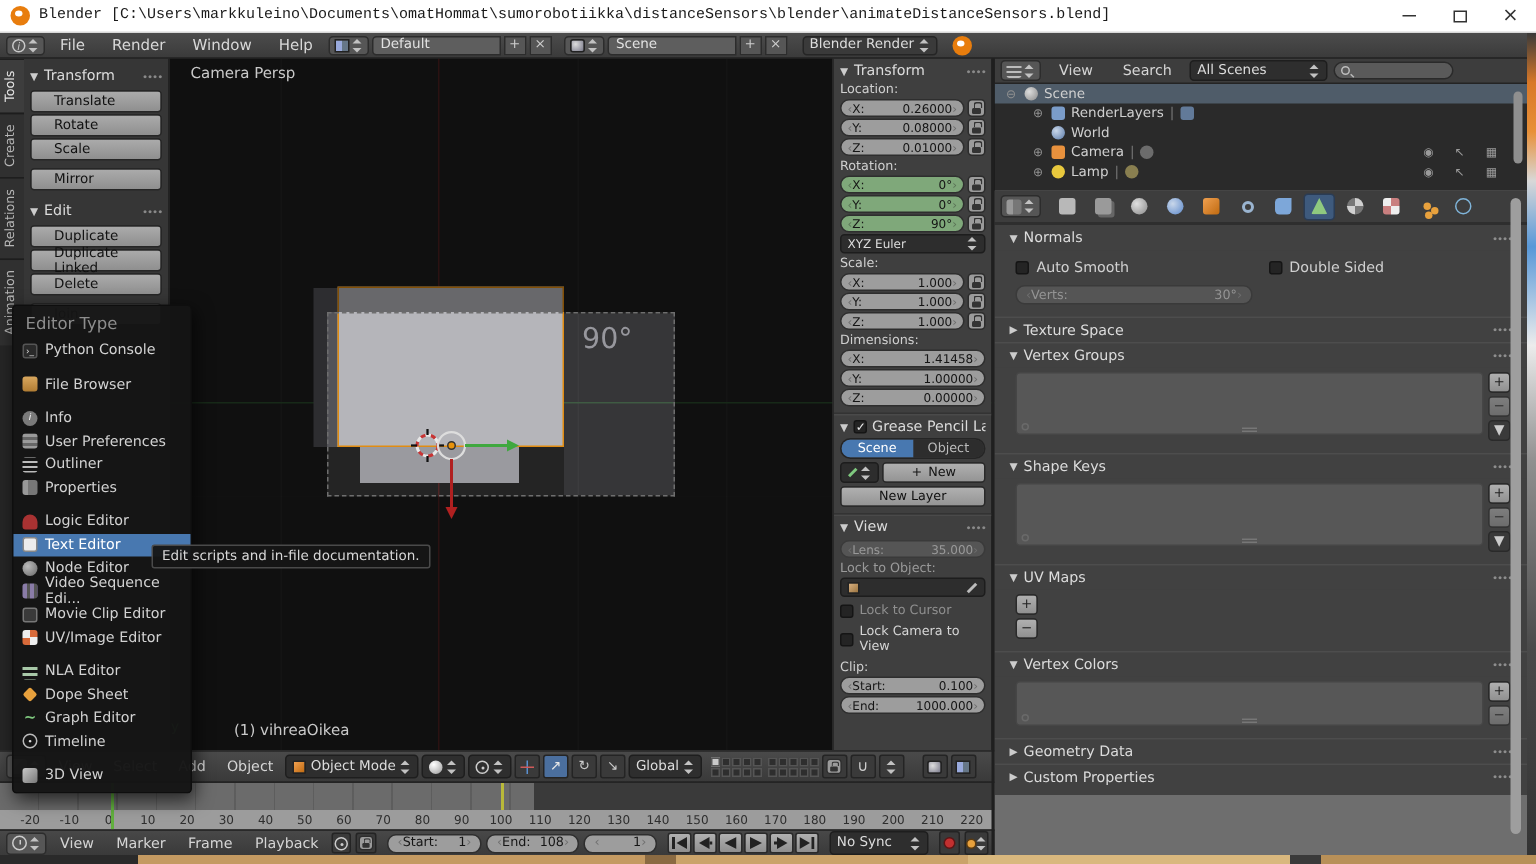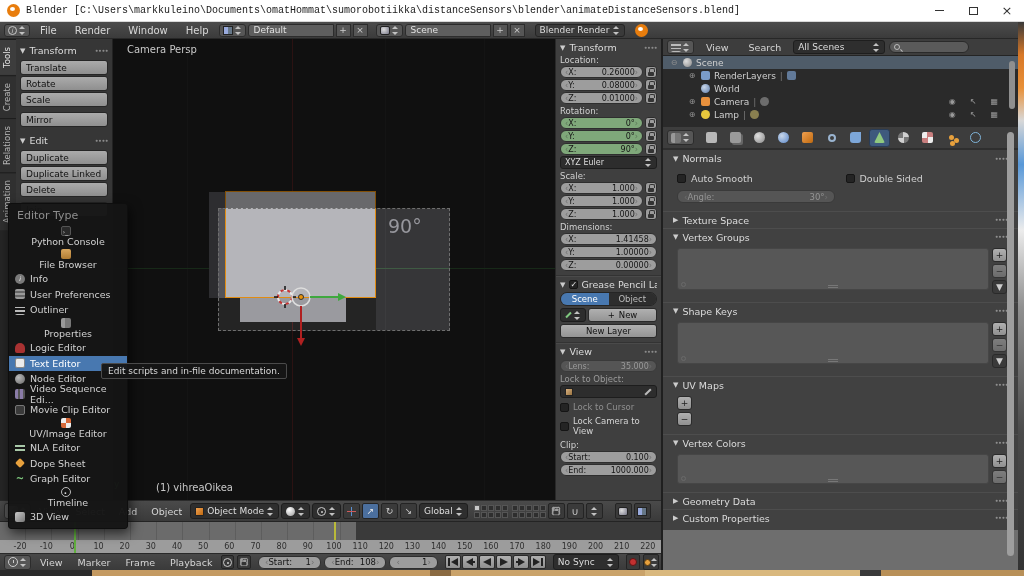--- a/index.html
+++ b/index.html
@@ -50,29 +50,29 @@
 
   
   .shelf { position:absolute; left:0; top:39px; width:113px; height:461px; background:#363636; border-right:1px solid #222; display:flex; z-index:5;}
   .tabcol { width:16px; background:#262626; display:flex; flex-direction:column; }
   .vtab { writing-mode:vertical-rl; transform:rotate(180deg); font-size:8.5px; color:#b5b5b5; background:#303030; border-bottom:1px solid #1d1d1d; padding:7px 2px; text-align:center;}
   .vtab.active { background:#3d3d3d; color:#e5e5e5; }
   .panels { flex:1; padding:3px 4px; }
   .phdr { display:flex; align-items:center; font-size:9.5px; color:#dcdcdc; margin:3px 0 4px; }
   .phdr .grip { margin-left:auto; color:#8a8a8a; font-size:7px; letter-spacing:-1px;}
   .tri { font-size:7px; margin-right:4px; color:#ccc;}
-  .sbtn { height:15px; background:linear-gradient(#ababab,#8f8f8f); border:1px solid #262626; border-radius:3px; color:#111; font-size:9px; display:flex; align-items:center; padding:0 5px; margin-bottom:1px; }
+  .sbtn { height:15px; background:linear-gradient(#ababab,#8f8f8f); border:1px solid #262626; border-radius:3px; color:#111; font-size:9px; display:flex; align-items:center; padding:0 15px; margin-bottom:1px; }
   .gap6 { margin-top:5px; }
 
   
   .emenu { position:absolute; left:8px; top:203px; width:120px; background:rgba(21,21,21,0.97); border:1px solid #0e0e0e; border-radius:3px; box-shadow:2px 4px 12px rgba(0,0,0,0.65); z-index:50; padding:2px 0 3px; }
   .emenu-title { font-size:11px; color:#8d8d8d; padding:3px 8px 4px; }
   .mitem { display:flex; align-items:center; height:15.5px; padding:0 6px; font-size:9.5px; color:#d2d2d2; }
   .mitem.selected { background:#4878b0; color:#fff; }
-  .mgap { margin-bottom:7px;flex-direction:column; }
+  .mgap { margin-bottom:7px; }
   .mic { width:10px; height:10px; margin-right:5px; flex:none; border-radius:2px; position:relative; font-size:6px; line-height:10px; text-align:center; color:#ddd;}
 
   .tooltip { position:absolute; left:101px; top:363px; background:rgba(22,22,22,0.96); border:1px solid #4a4a4a; border-radius:2px; font-size:9px; color:#d8d8d8; padding:2px 6px; white-space:nowrap; z-index:60; }
 
   
   .npanel { position:absolute; left:555px; top:39px; width:106px; height:461px; background:#3f3f3f; border-left:1px solid #292929; z-index:6; padding:2px 4px; font-size:8.5px; color:#d5d5d5;}
   .nlabel { margin:2px 0 1px; font-size:8.5px; color:#d0d0d0;}
   .nrow { display:flex; gap:2px; margin-bottom:1px; align-items:center;}
   .nf { flex:1; height:12px; background:#9d9d9d; border:1px solid #2e2e2e; border-radius:6px; display:flex; align-items:center; padding:0 4px; font-size:8px; color:#151515; min-width:0;}
   .nf .k { margin-right:auto; }
@@ -891,21 +891,21 @@
             <span class="cb"></span>
             <span>Auto Smooth</span>
           </span>
         <span class="pcb">
             <span class="cb"></span>
             <span>Double Sided</span>
           </span>
       </div>
       <div class="anglefield">
           <span class="arr" style="opacity:.4">‹</span>
-          <span class="k">Angle:</span>
+          <span class="k">Verts:</span>
           <span>30°</span>
           <span class="arr" style="opacity:.4">›</span>
         </div>
     </div>
     <div class="psechead">
         <span class="tri">▶</span>
         <span>Texture Space</span>
         <span class="grip">∙∙∙∙</span>
       </div>
 

